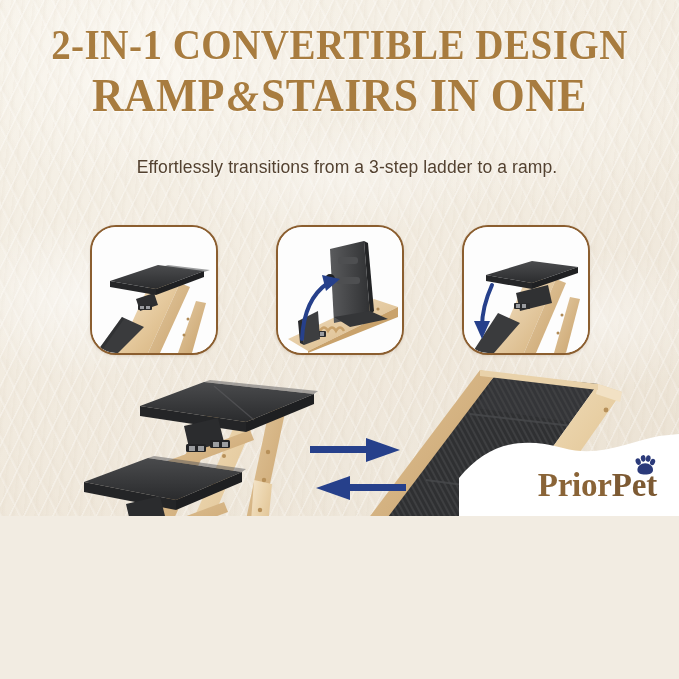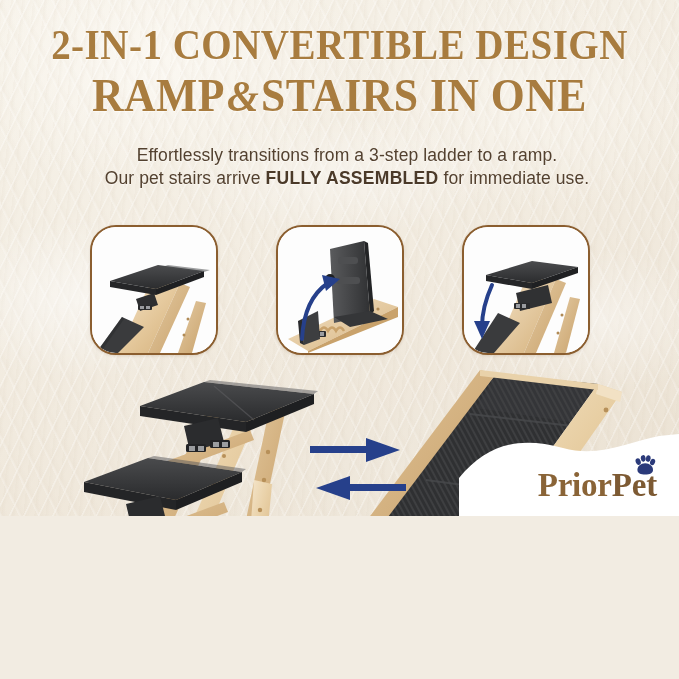--- a/index.html
+++ b/index.html
@@ -37,21 +37,21 @@
     font-family:"Liberation Serif",serif;
     font-weight:700;letter-spacing:.5px;line-height:1;
     margin:0;white-space:nowrap;
     transform:scaleX(.93);
   }
   .hl1{font-size:42px;color:#a87c3f;text-shadow:0 1px 0 rgba(255,255,255,.55);}
   .hl2{font-size:47px;color:#a87c3f;margin-top:6px;text-shadow:0 1px 0 rgba(255,255,255,.55);}
   .amp{font-style:italic;font-size:44px;padding:0 2px;}
 
   
-  .sub{position:absolute;left:0;right:0;top:144px;text-align:center;z-index:6;padding-left:15px;}
+  .sub{position:absolute;left:0;right:0;top:156px;text-align:center;z-index:6;padding-left:15px;}
   .sub p{margin:0;font-size:17.5px;line-height:23px;color:#53412f;
     letter-spacing:.1px;text-shadow:0 1px 0 rgba(255,255,255,.5);}
   .sub b{font-weight:700;color:#4b3a29;letter-spacing:.3px;}
 
   
   .thumbs{position:absolute;top:225px;left:0;right:0;height:130px;z-index:6;
     display:flex;justify-content:center;gap:58px;}
   .thumb{position:relative;width:124px;height:126px;border:2.5px solid #8b5e2f;
     border-radius:26px;background:#fff;overflow:hidden;
     box-shadow:0 1px 3px rgba(120,90,55,.18);}
@@ -83,21 +83,20 @@
 
   <div class="headline">
     <div class="hl hl1">2-IN-1 CONVERTIBLE DESIGN</div>
     <div class="hl hl2">
       <span>RAMP</span><span class="amp">&amp;</span><span>STAIRS IN ONE</span>
     </div>
   </div>
 
   <div class="sub">
     <p>Effortlessly transitions from a 3-step ladder to a ramp.</p>
-    <p><span>Our pet stairs arrive </span><b>FULLY ASSEMBLED</b><span> for immediate use.</span></p>
   </div>
 
   <div class="thumbs">
 
     <div class="thumb">
       <div class="tin">
         <svg viewBox="0 0 124 126" width="124" height="126">
           <defs>
             <linearGradient id="w1" x1="0" y1="0" x2="1" y2="1">
               <stop offset="0" stop-color="#f3e2c6"></stop>

